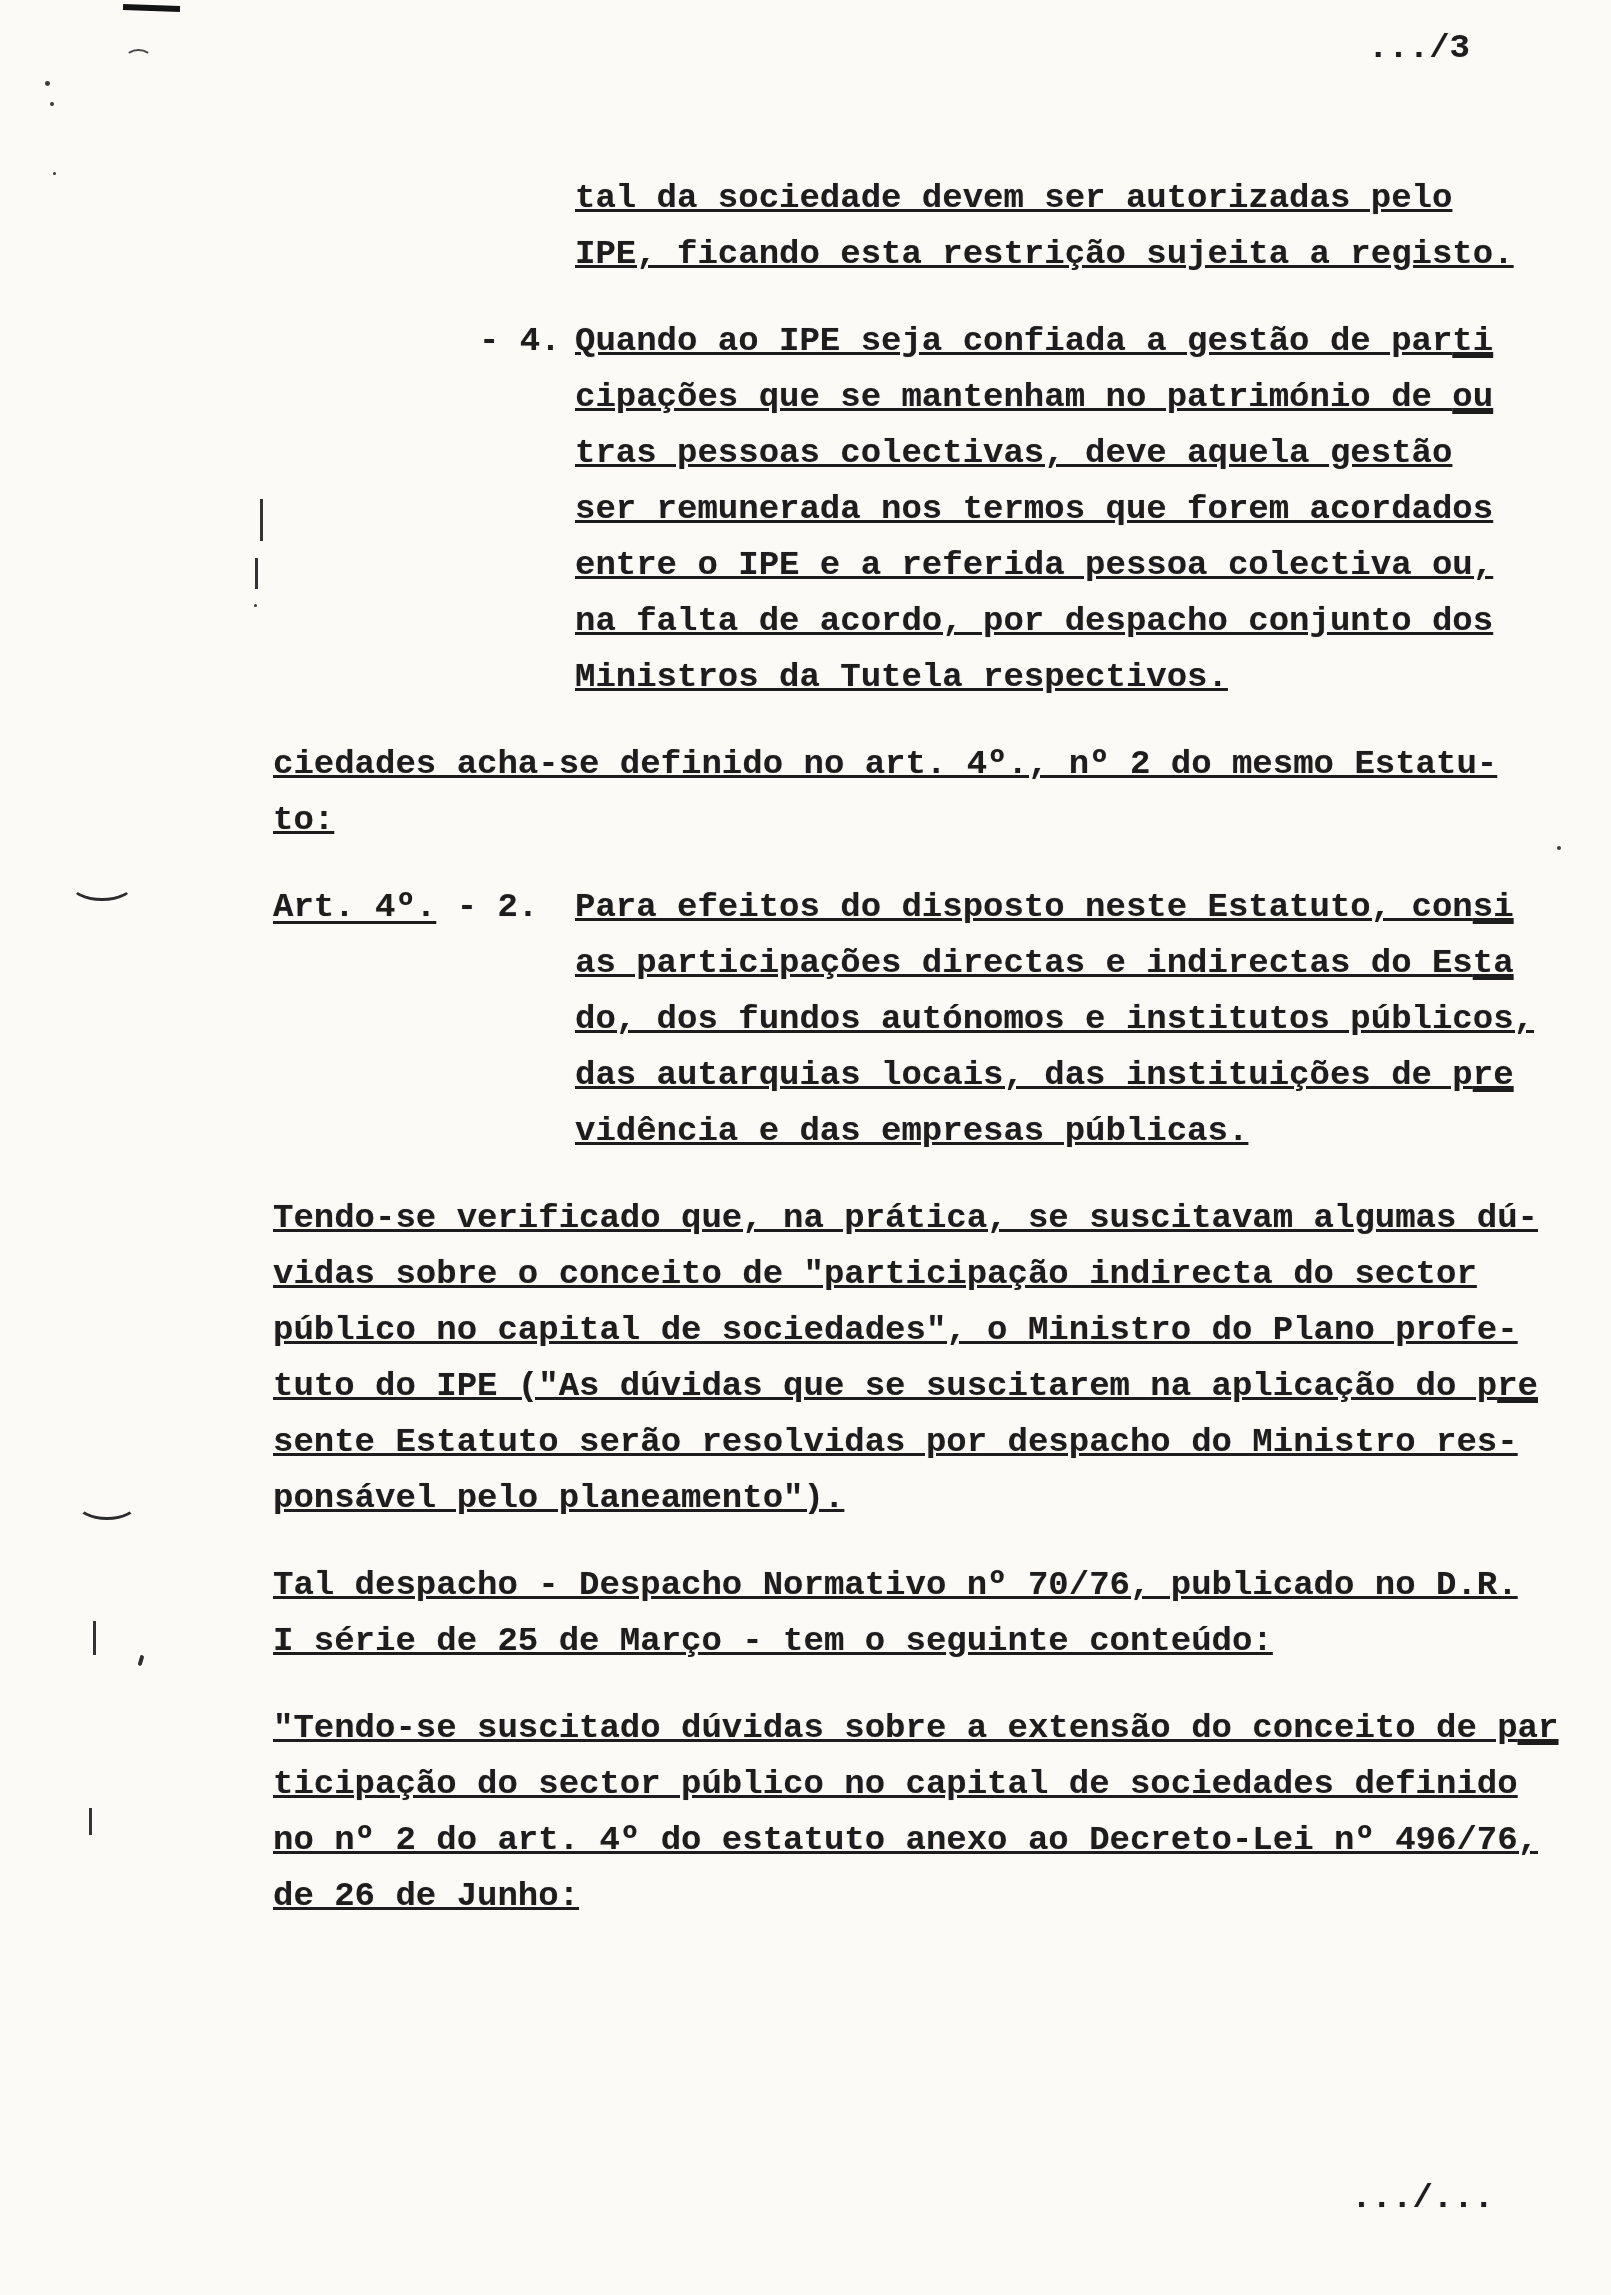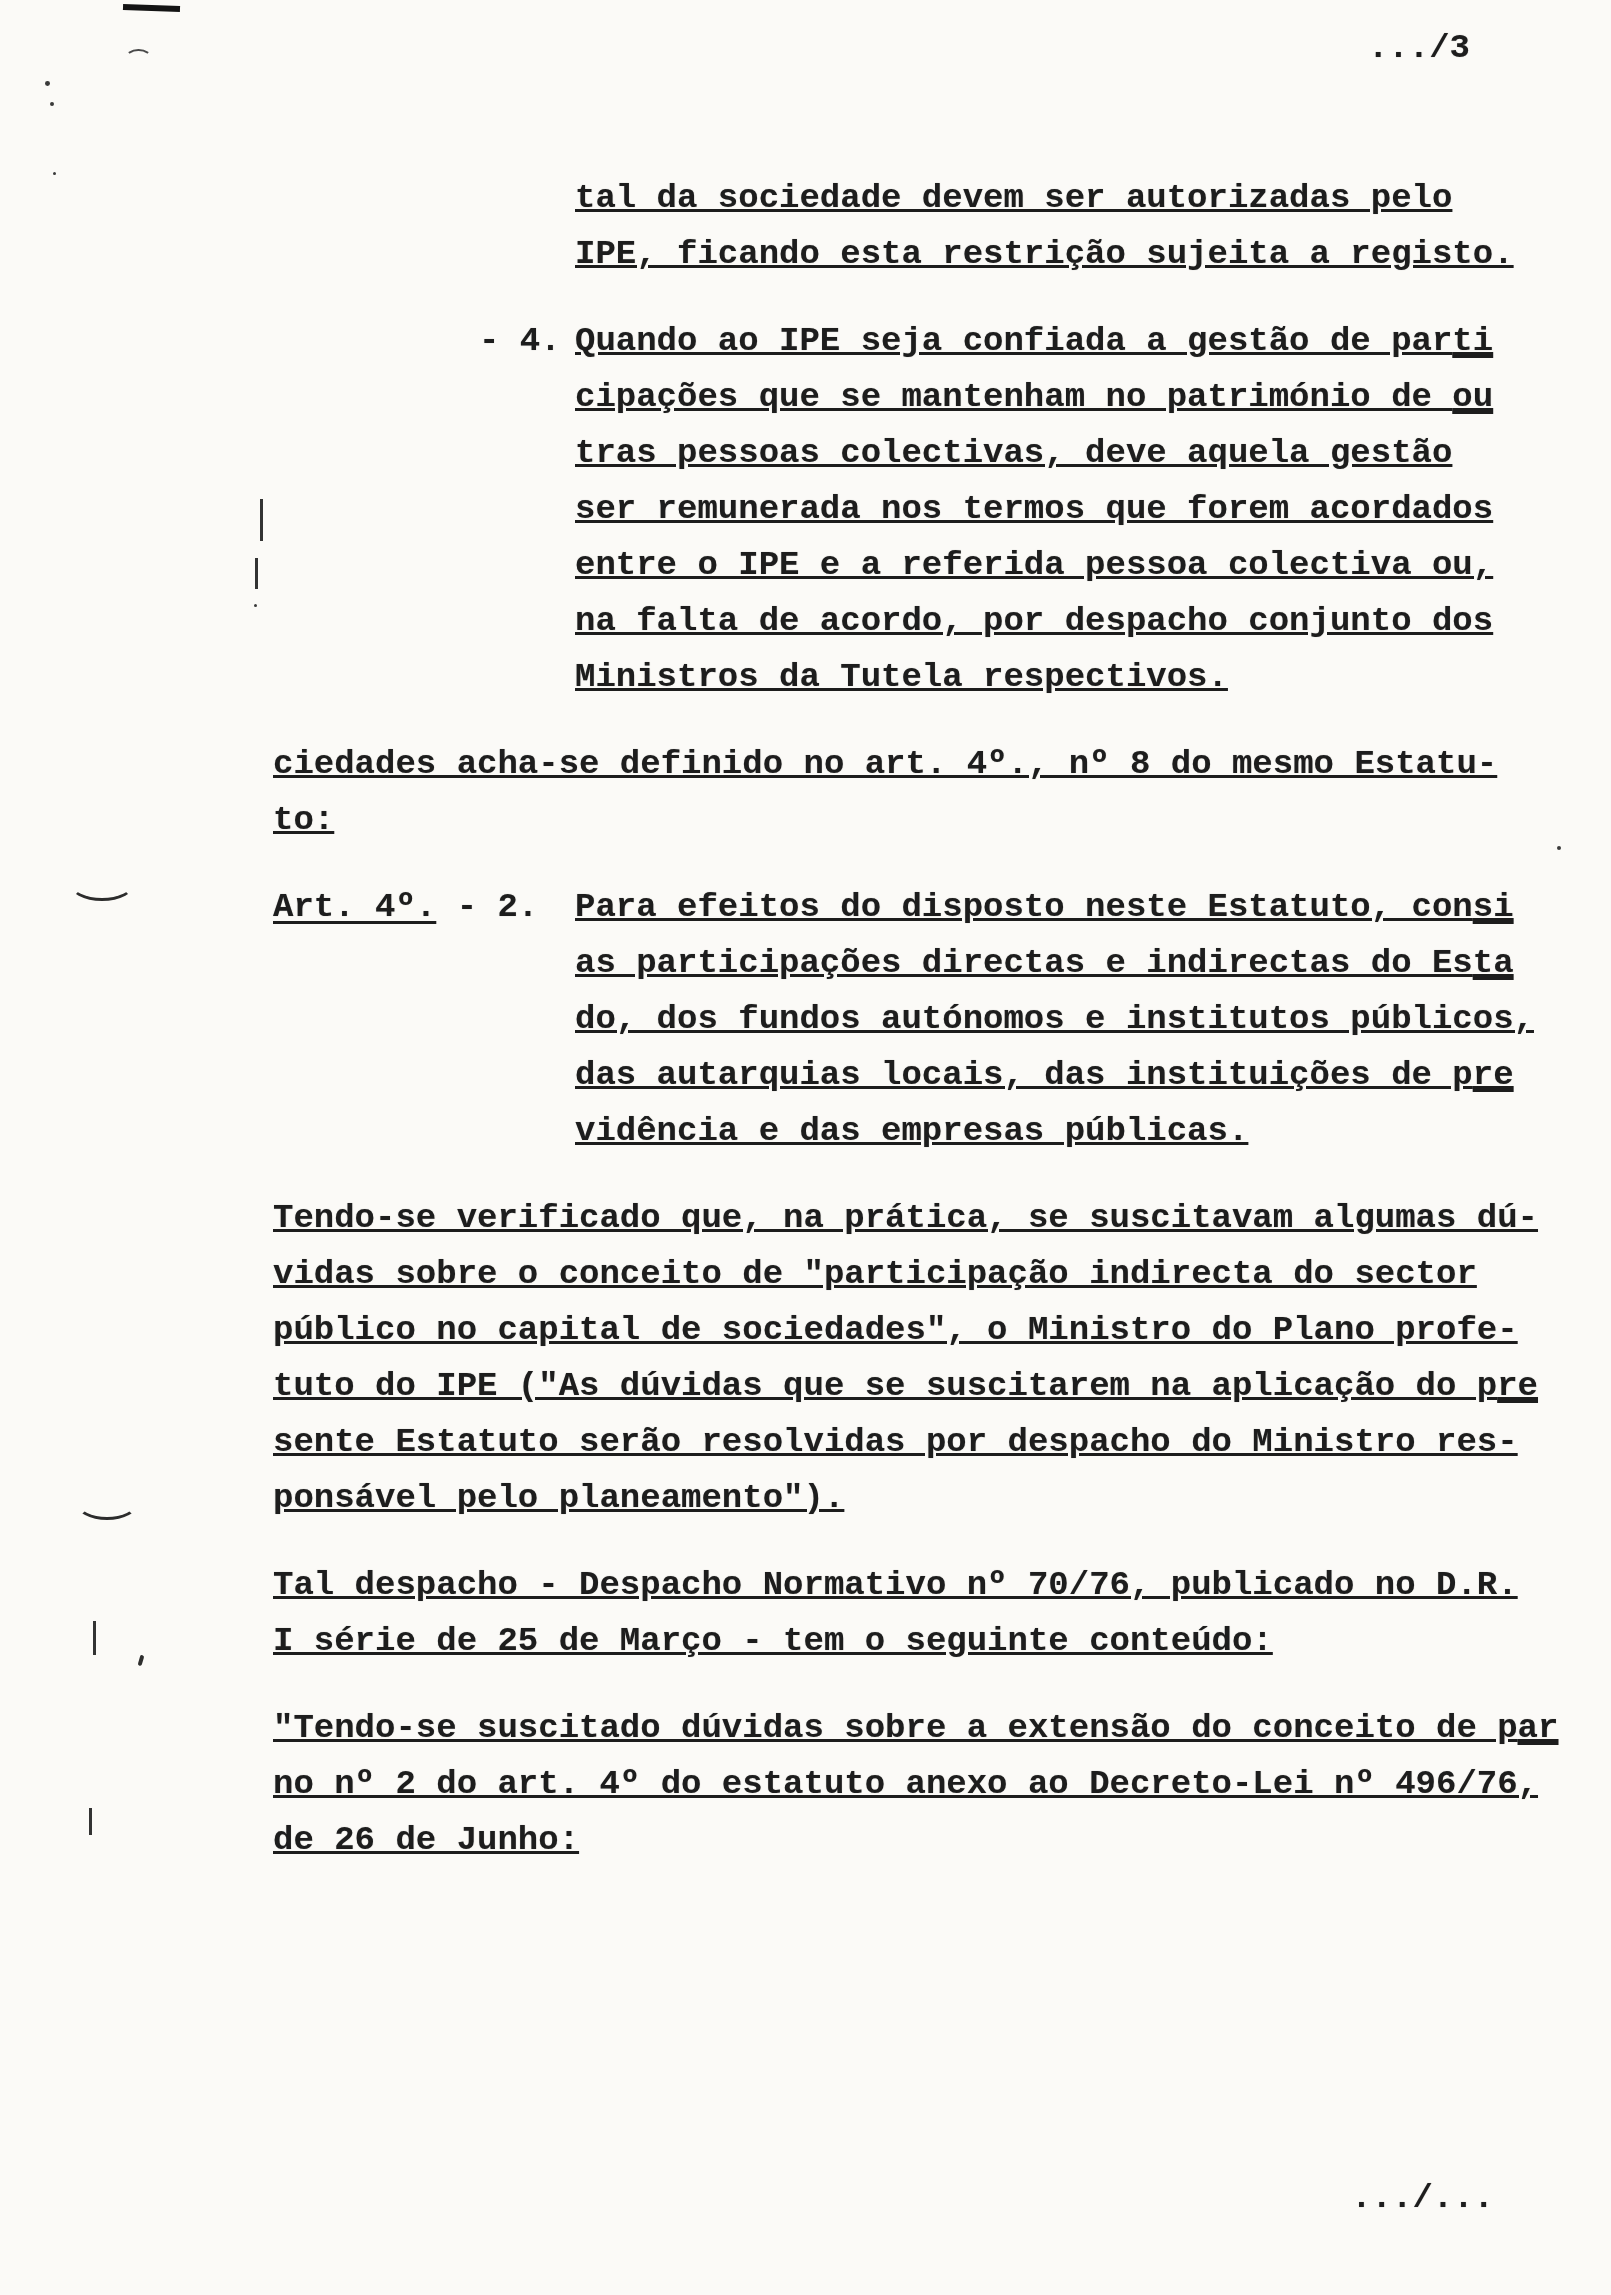--- a/index.html
+++ b/index.html
@@ -101,21 +101,21 @@
         <div class="marker">- 4.</div>
         <div class="line">Quando ao IPE seja confiada a gestão de par<span class="u">ti</span></div>
         <div class="line">cipações que se mantenham no património de <span class="u">ou</span></div>
         <div class="line">tras pessoas colectivas, deve aquela gestão</div>
         <div class="line">ser remunerada nos termos que forem acordados</div>
         <div class="line">entre o IPE e a referida pessoa colectiva ou,</div>
         <div class="line">na falta de acordo, por despacho conjunto dos</div>
         <div class="line">Ministros da Tutela respectivos.</div>
       </div>
       <div class="block full">
-        <div class="line">ciedades acha-se definido no art. 4º., nº 8 do mesmo Estatu-</div>
+        <div class="line">ciedades acha-se definido no art. 4º., nº 2 do mesmo Estatu-</div>
         <div class="line">to:</div>
       </div>
       <div class="block article">
         <div class="marker"><span class="u">Art. 4º.</span> - 2.</div>
         <div class="line">Para efeitos do disposto neste Estatuto, con<span class="u">si</span></div>
         <div class="line">as participações directas e indirectas do Es<span class="u">ta</span></div>
         <div class="line">do, dos fundos autónomos e institutos públicos,</div>
         <div class="line">das autarquias locais, das instituições de p<span class="u">re</span></div>
         <div class="line">vidência e das empresas públicas.</div>
       </div>
@@ -126,20 +126,21 @@
         <div class="line">tuto do IPE ("As dúvidas que se suscitarem na aplicação do p<span class="u">re</span></div>
         <div class="line">sente Estatuto serão resolvidas por despacho do Ministro res-</div>
         <div class="line">ponsável pelo planeamento").</div>
       </div>
       <div class="block full">
         <div class="line">Tal despacho - Despacho Normativo nº 70/76, publicado no D.R.</div>
         <div class="line">I série de 25 de Março - tem o seguinte conteúdo:</div>
       </div>
       <div class="block full">
         <div class="line">"Tendo-se suscitado dúvidas sobre a extensão do conceito de p<span class="u">ar</span></div>
+        <div class="line">ticipação do sector público no capital de sociedades definido</div>
         <div class="line">no nº 2 do art. 4º do estatuto anexo ao Decreto-Lei nº 496/76,</div>
         <div class="line">de 26 de Junho:</div>
       </div>
     </div>
 
   <div class="footer-mark">.../...</div>
 
   <div class="artifact dash" style="left:123px; top:4.9px; width:57px; height:6.4px;"></div>
   <div class="artifact arc-top" style="left:125px; top:49px; width:22.6px; height:14.7px;"></div>
   <div class="artifact speck" style="left:45px;  top:81px; width:4.9px; height:4.9px;"></div>

